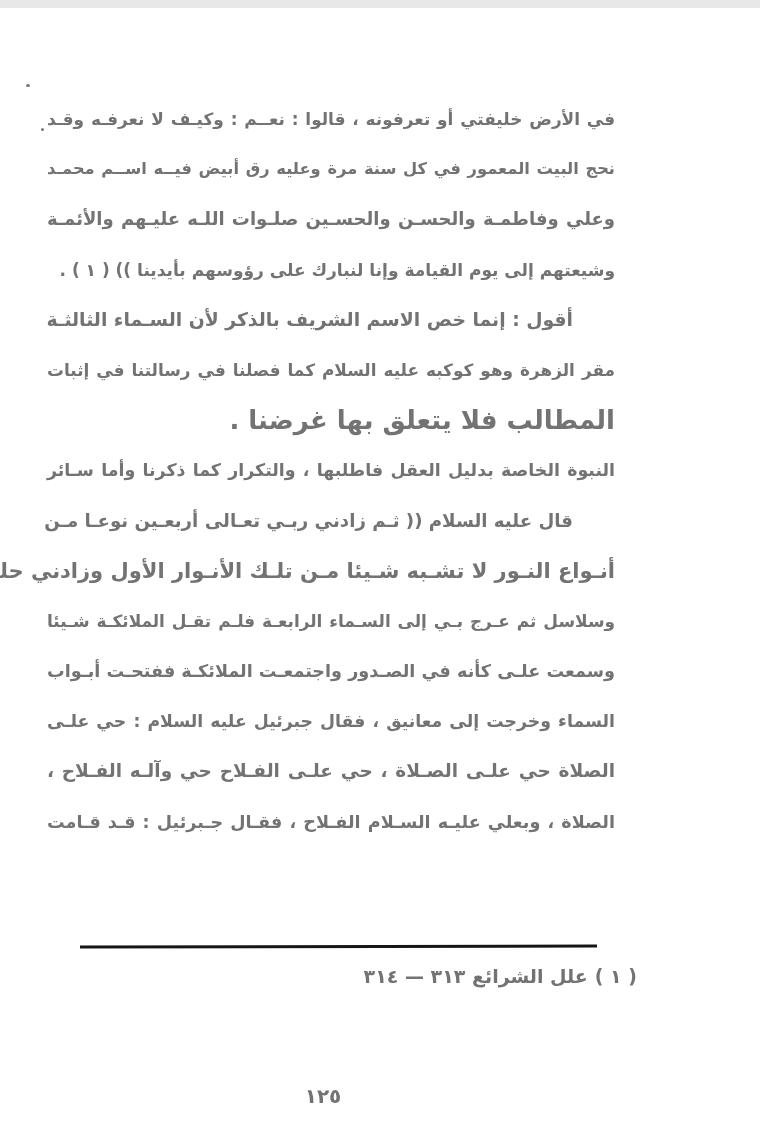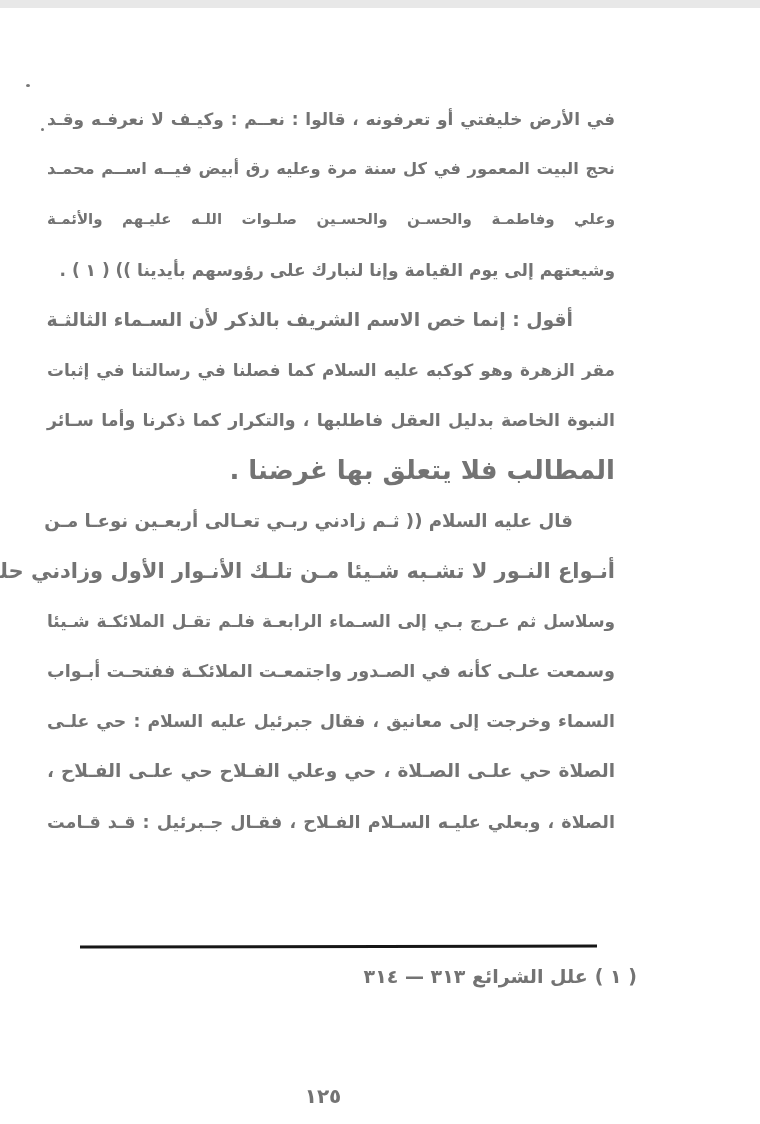--- a/index.html
+++ b/index.html
@@ -75,32 +75,32 @@
 <body>
 
 <div class="page">
 
   <div class="speck s1"></div>
   <div class="speck s2"></div>
 
   <div class="body-text">
     <div class="line just fit" style="font-size: 16.9px;">في الأرض خليفتي أو تعرفونه ، قالوا : نعــم : وكيـف لا نعرفـه وقـد</div>
     <div class="line just fit" style="font-size: 16.3px;">نحج البيت المعمور في كل سنة مرة وعليه رق أبيض فيــه اســم محمـد</div>
-    <div class="line just fit" style="font-size: 15px;">وعلي وفاطمـة والحسـن والحسـين صلـوات اللـه عليـهم والأئمـة</div>
+    <div class="line just fit" style="font-size: 18px;">وعلي وفاطمـة والحسـن والحسـين صلـوات اللـه عليـهم والأئمـة</div>
     <div class="line last fit" style="font-size: 17px;">وشيعتهم إلى يوم القيامة وإنا لنبارك على رؤوسهم بأيدينا )) ( ١ ) .</div>
     <div class="line just indent fit" style="font-size: 18.8px;">أقول : إنما خص الاسم الشريف بالذكر لأن السـماء الثالثـة</div>
     <div class="line just fit" style="font-size: 16.9px;">مقر الزهرة وهو كوكبه عليه السلام كما فصلنا في رسالتنا في إثبات</div>
+    <div class="line last fit">المطالب فلا يتعلق بها غرضنا .</div>
     <div class="line just fit" style="font-size: 17.4px;">النبوة الخاصة بدليل العقل فاطلبها ، والتكرار كما ذكرنا وأما سـائر</div>
-    <div class="line last fit">المطالب فلا يتعلق بها غرضنا .</div>
     <div class="line just indent fit" style="font-size: 18.2px;">قال عليه السلام (( ثـم زادني ربـي تعـالى أربعـين نوعـا مـن</div>
     <div class="line just fit" style="font-size: 21px;">أنـواع النـور لا تشـبه شـيئا مـن تلـك الأنـوار الأول وزادني حلقـا</div>
     <div class="line just fit" style="font-size: 16.9px;">وسلاسل ثم عـرج بـي إلى السـماء الرابعـة فلـم تقـل الملائكـة شـيئا</div>
     <div class="line just fit" style="font-size: 17.6px;">وسمعت علـى كأنه في الصـدور واجتمعـت الملائكـة ففتحـت أبـواب</div>
     <div class="line just fit" style="font-size: 17.3px;">السماء وخرجت إلى معانيق ، فقال جبرئيل عليه السلام : حي علـى</div>
-    <div class="line just fit" style="font-size: 18.5px;">الصلاة حي علـى الصـلاة ، حي وعلي الفـلاح حي علـى الفـلاح ،</div>
+    <div class="line just fit" style="font-size: 18.5px;">الصلاة حي علـى الصـلاة ، حي علـى الفـلاح حي وآلـه الفـلاح ،</div>
     <div class="line just fit" style="font-size: 17.6px;">الصلاة ، وبعلي عليـه السـلام الفـلاح ، فقـال جـبرئيل : قـد قـامت</div>
   </div>
 
   <div class="footnote-rule"></div>
 
   <div class="footnote fit">
     <span class="marker">( ١ )</span><span>علل الشرائع ٣١٣ — ٣١٤</span>
   </div>
 
   <div class="page-number">١٢٥</div>

